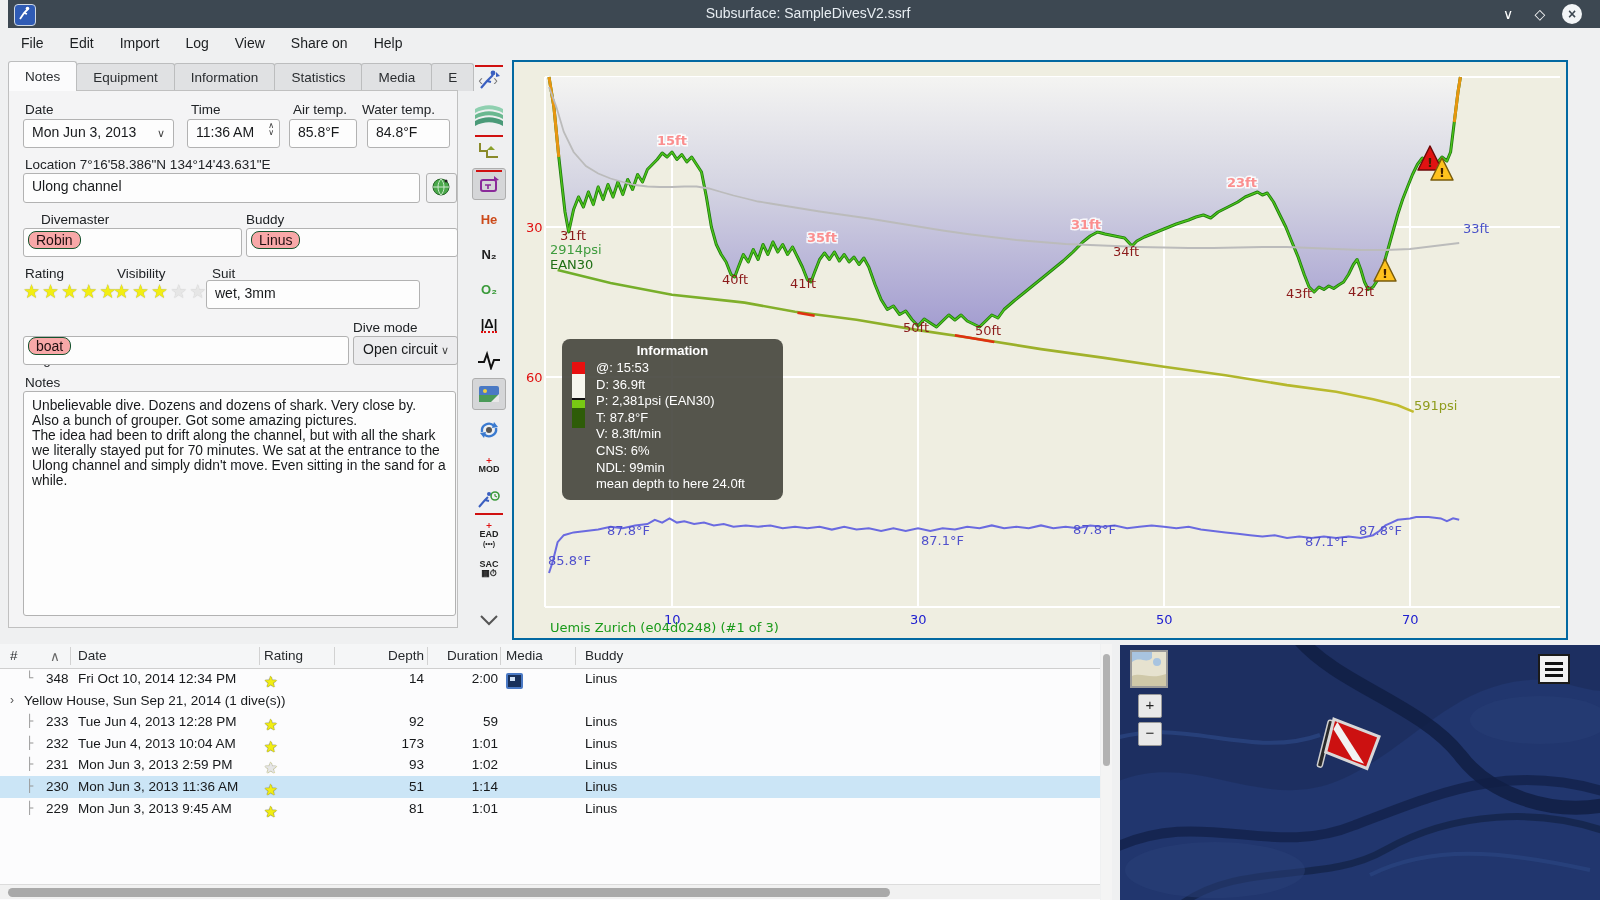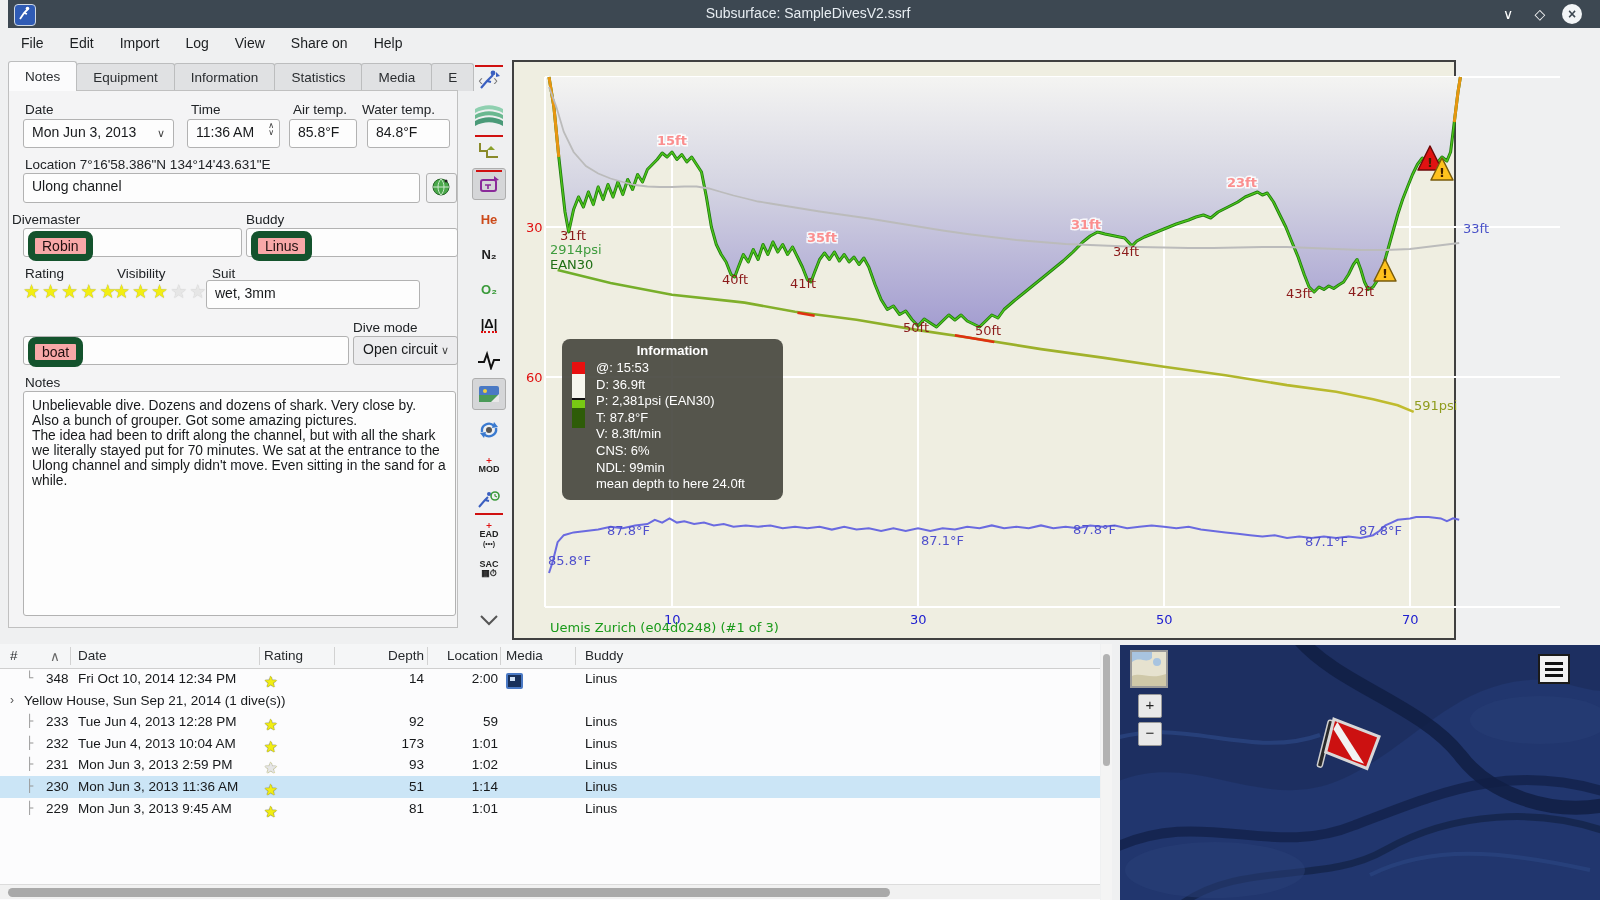--- a/index.html
+++ b/index.html
@@ -21,38 +21,38 @@
   .tabbar{position:absolute;left:8px;top:62px;height:29px;display:flex;align-items:flex-end;}
   .tab{height:27px;line-height:27px;padding:0 16px;background:#e0e1e3;border:1px solid #bcbdbe;border-bottom:none;border-radius:3px 3px 0 0;margin-right:-1px;font-size:13.5px;color:#2a2d30;}
   .tab.active{background:#fbfbfc;height:29px;line-height:29px;position:relative;z-index:2;}
   .tabscroll{width:15px;height:22px;line-height:22px;text-align:center;color:#777;font-size:14px;}
   .tab-content{position:absolute;left:8px;top:90px;width:450px;height:538px;background:#f4f4f5;border:1px solid #c0c0c0;box-sizing:border-box;}
 
   .flabel{position:absolute;font-size:13.5px;color:#202326;}
   .field{position:absolute;background:#fdfdfd;border:1px solid #b2b2b2;border-radius:3px;box-sizing:border-box;font-size:14px;padding:4px 8px;color:#17191b;}
   .combo-arrow{position:absolute;right:8px;top:7px;font-size:11px;color:#444;}
   .spin{position:absolute;right:5px;top:2px;font-size:8px;color:#333;line-height:7px;text-align:center;}
-  .tagpill{display:inline-block;background:#f8a8a8;border:7px solid #14532d;border-radius:8px;padding:0px 7px;margin-top:-1px;color:#201010;}
+  .tagpill{display:inline-block;background:#f8a8a8;border:1px solid #14532d;border-radius:8px;padding:0px 7px;margin-top:-1px;color:#201010;}
   .stars .st{font-size:19px;line-height:19px;margin-right:2px;}
   .st.on{color:#f2ee12;text-shadow:0 0 1px #8a8a54;}
   .st.off{color:#e6e6e6;text-shadow:0 0 1px #bbb;}
   .notesbox{position:absolute;left:22px;top:391px;width:433px;height:225px;background:#fdfdfd;border:1px solid #b2b2b2;border-radius:3px;box-sizing:border-box;font-family:"Liberation Sans",sans-serif;font-size:13.8px;padding:6px 8px;color:#17191b;resize:none;white-space:pre-wrap;}
 
   
   .vtool{position:absolute;left:466px;top:58px;width:46px;height:578px;}
   .tbtn{position:absolute;left:6px;width:34px;height:32px;display:flex;align-items:center;justify-content:center;border-radius:3px;}
   .tbtn.sel{background:#d5d6d8;border:1px solid #aeaeae;box-sizing:border-box;}
   .tbtn .redtop{position:absolute;left:3px;right:3px;top:1px;height:2px;background:#d01010;}
   .tbtn .redbot{position:absolute;left:3px;right:3px;bottom:1px;height:2px;background:#d01010;}
   .ticon-txt{font-weight:bold;font-size:13px;}
   .ticon-sm{font-weight:bold;font-size:9px;line-height:9px;text-align:center;color:#222;}
   .plus-red{color:#e01010;font-weight:bold;}
 
   
-  .chart{position:absolute;left:512px;top:60px;width:944px;height:580px;background:#efeee1;border:2px solid #404040;box-sizing:border-box;}
+  .chart{position:absolute;left:512px;top:60px;width:1056px;height:580px;background:#efeee1;border:2px solid #0369a1;box-sizing:border-box;}
   .chart svg{display:block;}
   .chart svg text{font-family:"DejaVu Sans",sans-serif;font-size:13px;}
   .grid{stroke:#ffffff;stroke-width:2;}
   text.lmin{fill:#fb8f8f;font-weight:bold;paint-order:stroke;stroke:rgba(255,255,255,.85);stroke-width:3px;}
   text.lmax{fill:#8b1a1a;}
   text.lavg{fill:#4a52c8;}
   text.lpress{fill:#3e9c3e;}
   text.lpress2{fill:#1e6e14;}
   text.lpressend{fill:#8f9c1c;}
   text.ltemp{fill:#5050cc;font-size:12.5px;}
@@ -163,21 +163,21 @@
     <span class="flabel" style="left:16px;top:66px;">Location 7°16'58.386"N 134°14'43.631"E</span>
     <div class="field" style="left:14px;top:82px;width:397px;height:30px;"><span>Ulong channel</span></div>
     <div class="field" style="left:417px;top:82px;width:31px;height:30px;padding:3px 4px;background:#f2f2f3;">
       <svg width="20" height="20" viewBox="0 0 20 20">
           <circle cx="10" cy="10" r="8" fill="#4aa84a" stroke="#2a682a"></circle>
           <path d="M2 10 H18 M10 2 C6 6 6 14 10 18 M10 2 C14 6 14 14 10 18" stroke="#cfe8cf" stroke-width="1" fill="none"></path>
           <circle cx="15" cy="4" r="1.5" fill="#222"></circle>
         </svg>
     </div>
 
-    <span class="flabel" style="left:3px;top:121px;">Divemaster</span>
+    <span class="flabel" style="left:32px;top:121px;">Divemaster</span>
     <span class="flabel" style="left:237px;top:121px;">Buddy</span>
     <div class="field" style="left:14px;top:137px;width:219px;height:29px;padding:3px 4px;"><span class="tagpill">Robin</span></div>
     <div class="field" style="left:237px;top:137px;width:212px;height:29px;padding:3px 4px;"><span class="tagpill">Linus</span></div>
 
     <span class="flabel" style="left:16px;top:175px;">Rating</span>
     <span class="flabel" style="left:108px;top:175px;">Visibility</span>
     <span class="flabel" style="left:203px;top:175px;">Suit</span>
     <span class="stars abs" style="left:14px;top:191px;"><span class="st on">★</span><span class="st on">★</span><span class="st on">★</span><span class="st on">★</span><span class="st on">★</span></span>
     <span class="stars abs" style="left:104px;top:191px;"><span class="st on">★</span><span class="st on">★</span><span class="st on">★</span><span class="st off">★</span><span class="st off">★</span></span>
     <div class="field" style="left:197px;top:189px;width:214px;height:29px;"><span>wet, 3mm</span></div>
@@ -376,21 +376,21 @@
     </div>
   </div>
 
   <div class="dlist">
     <div class="dl-head">
       <span style="left:10px;">#</span>
       <span style="left:50px;color:#666;">∧</span>
       <span style="left:78px;">Date</span>
       <span style="left:264px;">Rating</span>
       <span style="left:340px;width:84px;text-align:right;">Depth</span>
-      <span style="left:428px;width:70px;text-align:right;">Location</span>
+      <span style="left:428px;width:70px;text-align:right;">Duration</span>
       <span style="left:506px;">Media</span>
       <span style="left:585px;">Buddy</span>
       <i class="hdr-div" style="left:70px;"></i>
         <i class="hdr-div" style="left:259px;"></i>
         <i class="hdr-div" style="left:334px;"></i>
         <i class="hdr-div" style="left:427px;"></i>
         <i class="hdr-div" style="left:500px;"></i>
         <i class="hdr-div" style="left:575px;"></i>
     </div>
     <div class="dl-rows" id="dive-rows">

